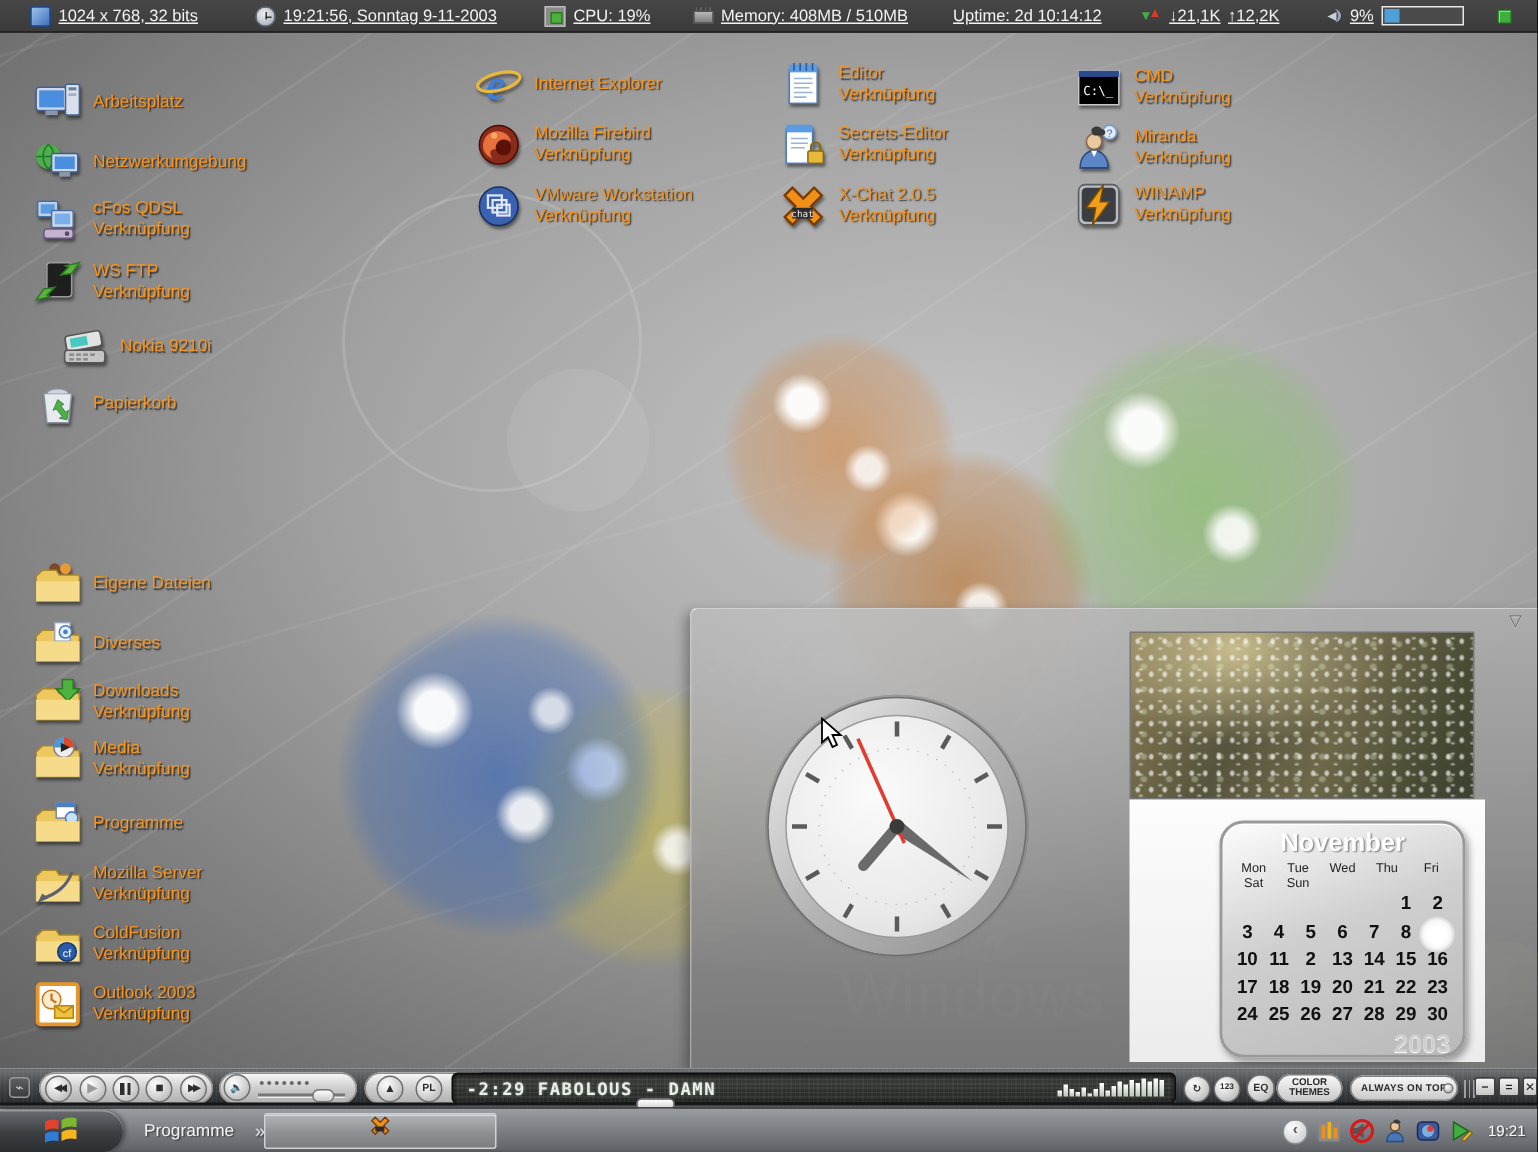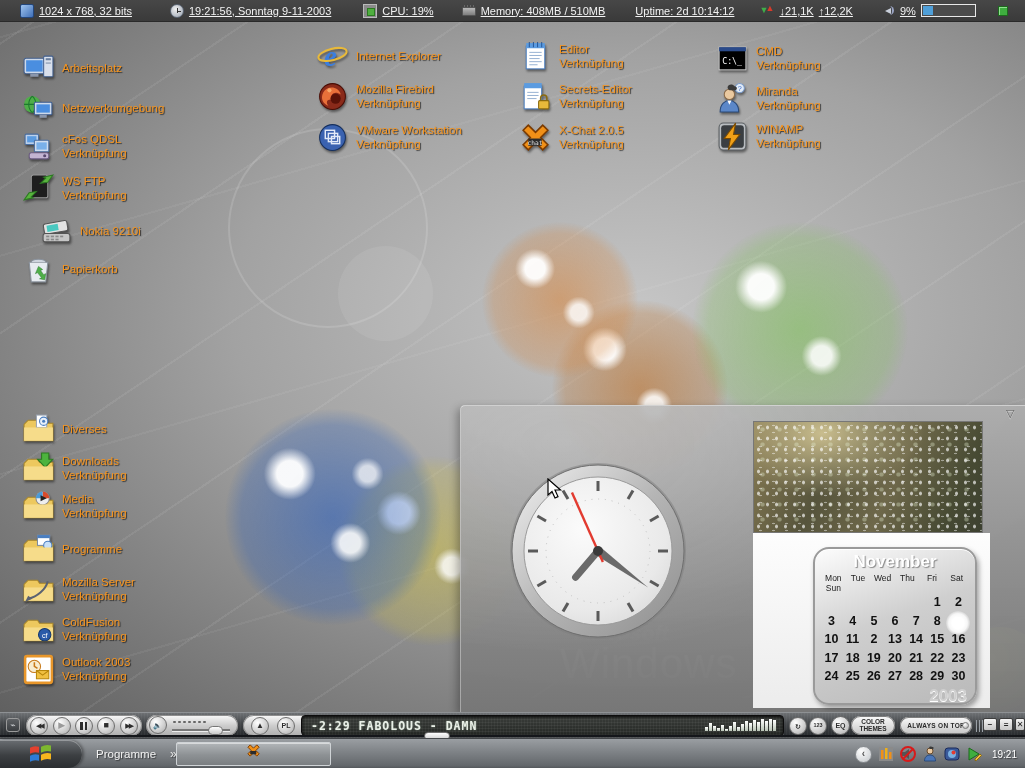--- a/index.html
+++ b/index.html
@@ -67,21 +67,21 @@
       radial-gradient(rgba(230,240,210,.35) 0 1.5px,rgba(255,255,255,0) 3px),
       radial-gradient(ellipse at 30% 10%,#c9bd8e,rgba(0,0,0,0) 45%),
       linear-gradient(115deg,#8a7d55,#56543c 35%,#6e684a 60%,#474a33 85%,#3c4030);
     background-size:9px 11px,13px 7px,17px 15px,100% 100%,100% 100%;}
   #white-area{position:absolute;left:292px;top:127px;width:237px;height:175px;background:linear-gradient(180deg,#fdfdfd,#ececec);}
   
   #calendar{position:absolute;left:352px;top:141px;width:164px;height:158px;border-radius:16px;
     background:linear-gradient(160deg,#fdfdfd,#cfcfcf 45%,#b9b9b9);border:2px solid #9a9a9a;
     box-shadow:inset 0 1px 0 #fff,2px 3px 5px rgba(0,0,0,.35);padding:3px 6px 0 6px;}
   #cal-month{text-align:center;font-size:17px;font-weight:bold;color:#fff;text-shadow:1px 1px 1px #888;}
-  #cal-week{display:grid;grid-template-columns:repeat(6,1fr);font-size:8.5px;color:#222;text-align:center;margin-top:1px;}
+  #cal-week{display:grid;grid-template-columns:repeat(5,1fr);font-size:8.5px;color:#222;text-align:center;margin-top:1px;}
   #cal-grid{display:grid;grid-template-columns:repeat(7,1fr);grid-auto-rows:18.5px;font-size:12.5px;font-weight:bold;color:#111;text-align:center;margin-top:2px;}
   #cal-grid .today{position:relative;color:rgba(0,0,0,.18);}
   #cal-grid .today:before{content:"";position:absolute;left:50%;top:50%;width:24px;height:24px;transform:translate(-50%,-50%);
     border-radius:50%;background:radial-gradient(circle,#fff 35%,rgba(255,255,255,.85) 55%,rgba(255,255,255,0) 75%);}
   #cal-year{text-align:right;font-size:17px;font-weight:bold;color:#cfcfcf;text-shadow:0 1px 0 #fff;margin-top:-2px;padding-right:2px;}
 
   
   #player{position:absolute;left:0;top:712px;width:1025px;height:26px;z-index:60;
     background:
       repeating-linear-gradient(90deg,rgba(255,255,255,.04) 0 1px,rgba(0,0,0,0) 1px 3px),
@@ -301,20 +301,34 @@
     <div class="dicon" style="left:22px;top:231px">
       <span class="ico">
           <svg viewBox="0 0 32 32">
             <path d="M7 9h18l-2 19H9z" fill="#e7ebf0" stroke="#8a929c"></path>
             <path d="M9 9c0-4 14-4 14 0" fill="#cfd5de" stroke="#8a929c"></path>
             <path d="M16 13l4 3-2 1 3 4 2-1-1 6-5-1 2-1-4-5-2 1z" fill="#4fae49" stroke="#2c7a2e" stroke-width=".5"></path>
           </svg>
         </span>
       <span class="lbl">
           <span>Papierkorb</span>
+          <span></span>
+        </span>
+    </div>
+    <div class="dicon" style="left:22px;top:351px">
+      <span class="ico">
+          <svg viewBox="0 0 32 32">
+            <circle cx="14" cy="6" r="3.5" fill="#7a4a26"></circle>
+            <circle cx="21" cy="6" r="3.5" fill="#e89a3a"></circle>
+            <path d="M2 11l4-4h9l2 3h13v17H2z" fill="#edc85e" stroke="#a8872c"></path>
+            <path d="M2 14h28v13H2z" fill="#f6dc8a"></path>
+          </svg>
+        </span>
+      <span class="lbl">
+          <span>Eigene Dateien</span>
           <span></span>
         </span>
     </div>
     <div class="dicon" style="left:22px;top:391px">
       <span class="ico">
           <svg viewBox="0 0 32 32">
             <path d="M2 11l4-4h9l2 3h13v17H2z" fill="#edc85e" stroke="#a8872c"></path>
             <rect x="14" y="2" width="10" height="12" fill="#fff" stroke="#9aa4b2"></rect>
             <circle cx="21" cy="8" r="4" fill="#e8f0fa" stroke="#4a7ec0"></circle>
             <circle cx="21" cy="8" r="1.5" fill="#4a7ec0"></circle>

